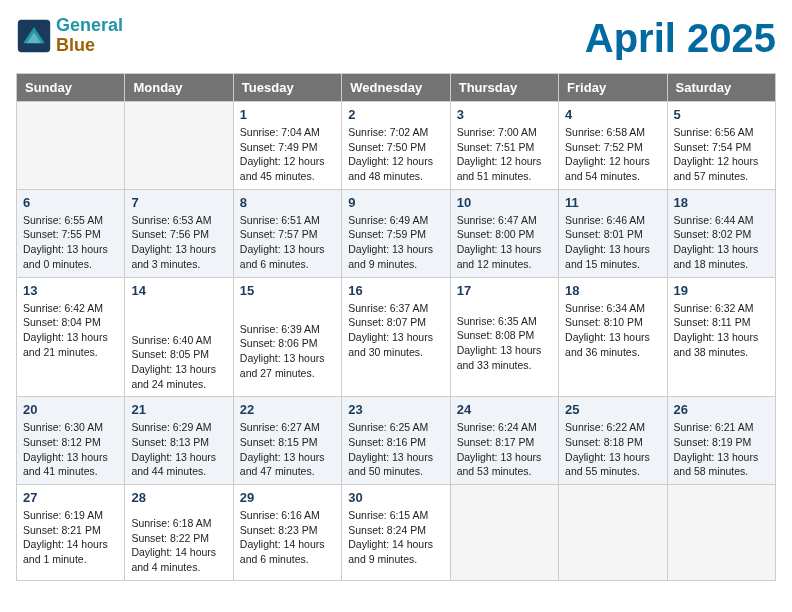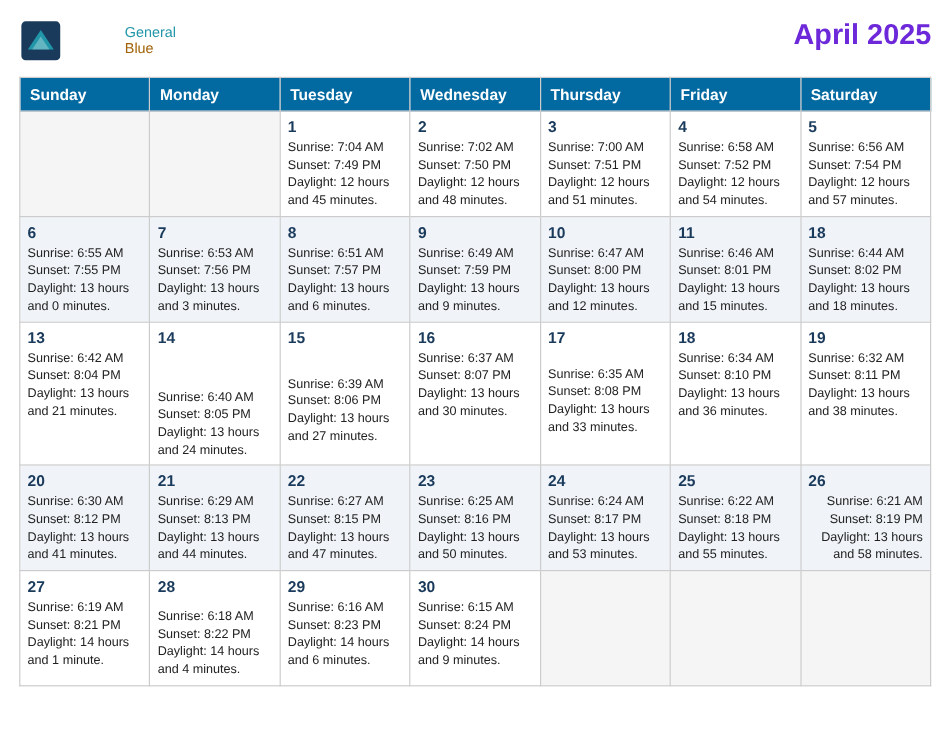--- a/index.html
+++ b/index.html
@@ -15,52 +15,51 @@
       justify-content: space-between;
       align-items: flex-start;
       margin-bottom: 12px;
     }
     .logo {
       display: flex;
       align-items: center;
       gap: 4px;
     }
     .logo-text {
-      font-size: 12px;
-      font-weight: normal;
+      font-size: 18px;
+      font-weight: bold;
       color: #1a3a5c;
       line-height: 1.1;
-      margin-left: 48px;
     }
     .logo-text span {
       color: #2196a8;
     }
     .logo-icon {
       width: 36px;
       height: 36px;
     }
     .title-block {
       text-align: right;
     }
     .month-title {
-      font-size: 24px;
+      font-size: 40px;
       font-weight: bold;
-      color: #6d28d9;
+      color: #0369a1;
     }
     .location {
       font-size: 15px;
       color: #333;
     }
     .calendar {
       width: 100%;
       border-collapse: collapse;
       font-size: 11px;
     }
     .calendar th {
-      background-color: #0369a1;
+      background-color: #737373;
       color: #fff;
       text-align: left;
       padding: 6px 8px;
       font-size: 13px;
       font-weight: bold;
       border: 1px solid #ccc;
     }
     .calendar td {
       border: 1px solid #ccc;
       vertical-align: top;
@@ -299,21 +298,21 @@
         </td>
         <td>
           <div class="day-num">25</div>
           <div class="day-info" style="white-space: pre-line;">Sunrise: 6:22 AM
 Sunset: 8:18 PM
 Daylight: 13 hours
 and 55 minutes.</div>
         </td>
         <td>
           <div class="day-num">26</div>
-          <div class="day-info" style="white-space: pre-line; text-align: right;">Sunrise: 6:21 AM
+          <div class="day-info" style="white-space: pre-line;">Sunrise: 6:21 AM
 Sunset: 8:19 PM
 Daylight: 13 hours
 and 58 minutes.</div>
         </td>
       </tr>
       <tr>
         <td>
           <div class="day-num">27</div>
           <div class="day-info" style="white-space: pre-line;">Sunrise: 6:19 AM
 Sunset: 8:21 PM

